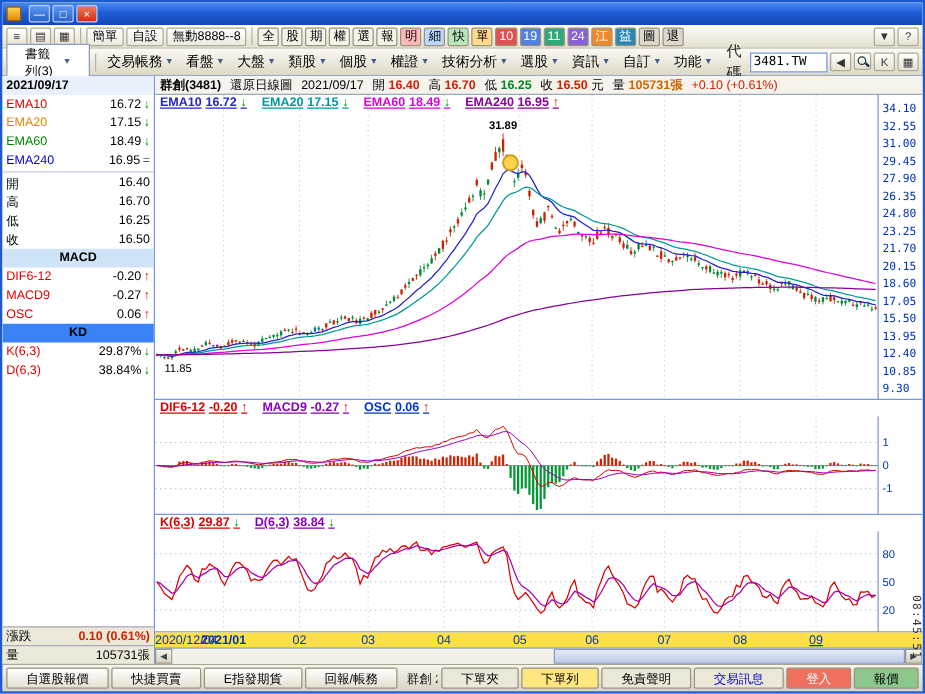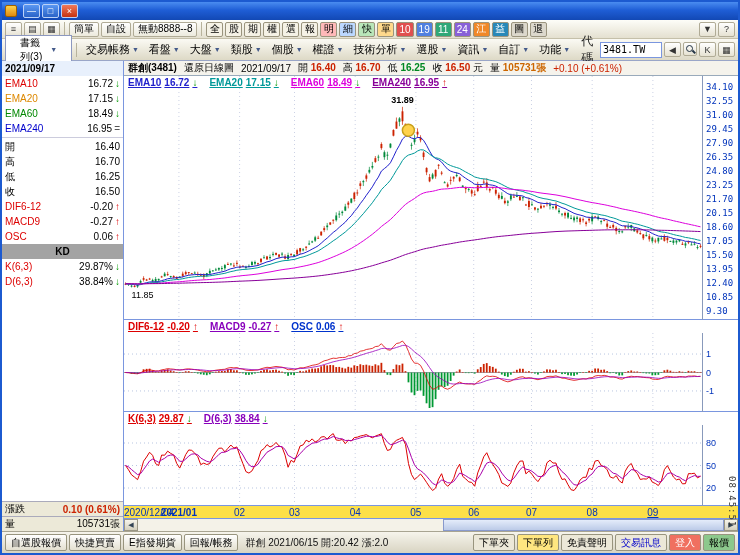--- a/index.html
+++ b/index.html
@@ -30,21 +30,21 @@
 
 .content{flex:1;display:flex;min-height:0;background:#fff}
 .sidebar{width:122px;flex:0 0 122px;background:#fff;border-right:1px solid #7a96df;display:flex;flex-direction:column;font-size:11px}
 .sb-tabs{height:17px;flex:0 0 17px;display:flex;background:#d8d4c4;border-bottom:1px solid #aab;overflow:hidden}
 .sb-tab{padding:0 3px;font-size:10px;border-right:1px solid #b8b4a4;display:flex;align-items:center;white-space:nowrap;background:#e4e0d0}
 .sb-tab.active{background:#fff;font-weight:bold;border-top:2px solid #2a63c8}
 .sb-row{height:15px;flex:0 0 15px;display:flex;justify-content:space-between;align-items:center;padding:0 3px;font-size:10px;white-space:nowrap}
 .sb-date{background:#e8f0fc;font-weight:bold;justify-content:flex-start}
 .sb-head{height:15px;flex:0 0 15px;text-align:center;font-weight:bold;font-size:10px;line-height:15px}
 .sb-head.macd{background:#cfe4f7}
-.sb-head.kd{background:#a3a3a3}
+.sb-head.kd{background:#3b82f6}
 .sb-div{height:1px;background:#ccd;margin:1px 0}
 .sb-spacer{flex:1}
 .sb-bottom{background:#ece9d8;border-top:1px solid #aab}
 .sb-val{display:flex;gap:2px;align-items:center}
 
 .chartarea{flex:1;display:flex;flex-direction:column;min-width:0;position:relative;background:#fff}
 .chart-header{height:15px;flex:0 0 15px;font-size:10px;display:flex;gap:7px;align-items:center;padding:0 4px;background:#f5f3ec;border-bottom:1px solid #9ab;white-space:nowrap;overflow:hidden}
 .panel{position:relative;border-bottom:1px solid #7a96df;background:#fff}
 .panel.main{height:244px;flex:0 0 244px}
 .panel.macd{height:92px;flex:0 0 92px}
@@ -56,21 +56,21 @@
 .xaxis{height:13px;flex:0 0 13px;position:relative;font-size:10px;color:#0033bb;border-bottom:1px solid #7a96df;background:#fde047}
 .xtick{position:absolute;top:1px;transform:translateX(-50%);white-space:nowrap}
 .xtick.first{transform:none}
 .xtick.bold{font-weight:bold}
 .hscroll{height:12px;flex:0 0 12px;background:#e6e3d6;display:flex;align-items:center}
 .hs-btn{width:14px;height:12px;font-size:7px;display:flex;align-items:center;justify-content:center;background:linear-gradient(#f6f4ea,#d4d0be);border:1px solid #9a96, #9a9684;border:1px solid #9a9684;color:#345}
 .hs-track{flex:1;position:relative;height:12px;background:#f4f2e8}
 .hs-thumb{position:absolute;left:52%;width:48%;top:0;height:100%;background:linear-gradient(#e4ecfa,#bccbe8);border:1px solid #8899cc}
 
 .statusbar{height:22px;flex:0 0 22px;background:linear-gradient(#f6f4ec,#d8d4c2);border-top:1px solid #a8a492;display:flex;align-items:center;gap:3px;padding:0 3px;font-size:10px;white-space:nowrap}
-.st-btn{height:17px;padding:0 5px;border:1px solid #98947e;background:linear-gradient(#fff,#e4e0d0);border-radius:2px;display:inline-flex;align-items:center;white-space:nowrap}
+.st-btn{height:17px;padding:0 15px;border:1px solid #98947e;background:linear-gradient(#fff,#e4e0d0);border-radius:2px;display:inline-flex;align-items:center;white-space:nowrap}
 .st-ticker{flex:1;overflow:hidden;color:#111;padding:0 4px}
 .vtime{position:absolute;right:1px;bottom:26px;writing-mode:vertical-rl;font-family:"DejaVu Sans Mono",monospace;font-size:9px;color:#333;letter-spacing:1px;z-index:5}
 </style>
 </head>
 <body>
 
 <div class="win">
 
   <div class="titlebar">
     <span class="app-icon"></span>
@@ -228,20 +228,21 @@
               <span>16.25</span>
             </span>
           </div>
           <div class="sb-row">
             <span style="color: rgb(0, 0, 0);">收</span>
             <span class="sb-val">
               <span>16.50</span>
             </span>
           </div>
         </div>
+      <div class="sb-head macd">MACD</div>
       <div id="sb-macd">
           <div class="sb-row">
             <span style="color: rgb(221, 0, 0);">DIF6-12</span>
             <span class="sb-val">
               <span>-0.20</span>
               <span style="color: rgb(221, 0, 0);">↑</span>
             </span>
           </div>
           <div class="sb-row">
             <span style="color: rgb(221, 0, 0);">MACD9</span>

